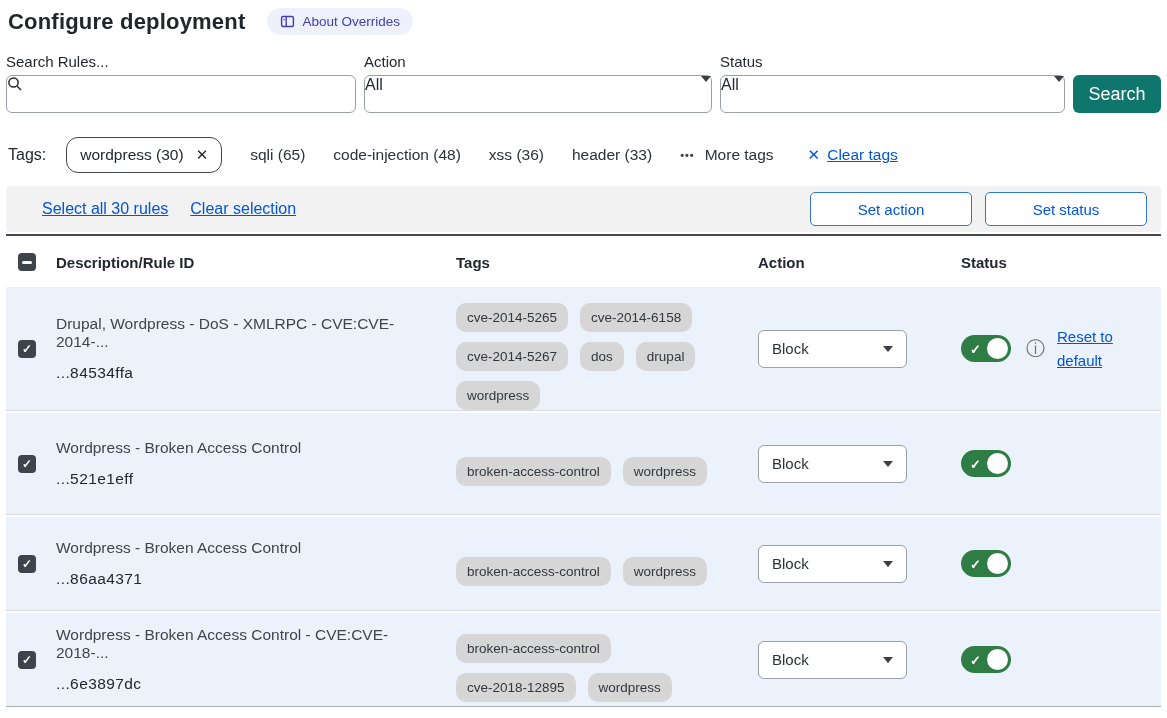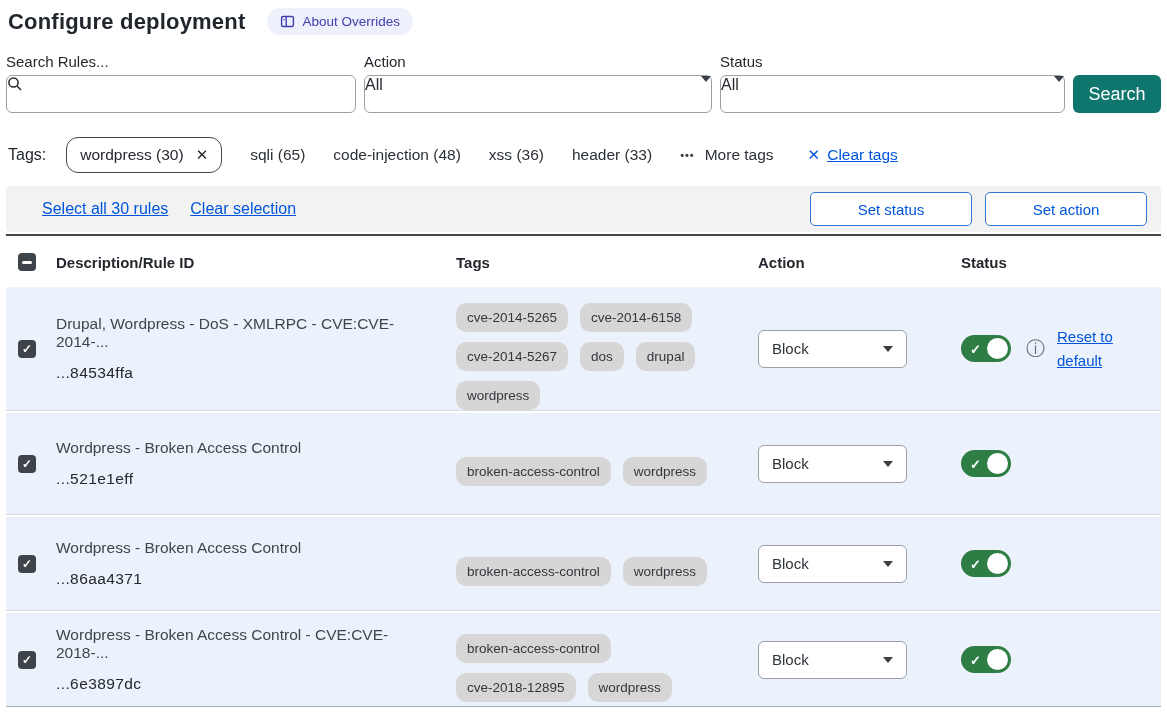--- a/index.html
+++ b/index.html
@@ -207,22 +207,22 @@
     <span class="clear-tags">
       <span class="x">✕</span>
       <span class="txt">Clear tags</span>
     </span>
   </div>
 
   <div class="selbar">
     <span class="sel-link">Select all 30 rules</span>
     <span class="sel-link">Clear selection</span>
     <span class="selbar-spacer"></span>
+    <button class="btn-outline">Set action</button>
     <button class="btn-outline">Set status</button>
-    <button class="btn-outline">Set action</button>
   </div>
 
   <div class="table">
     <div class="thead">
       <div class="col-cb">
         <span class="cb">
             <span class="minus"></span>
           </span>
       </div>
       <div class="col-desc">Description/Rule ID</div>

